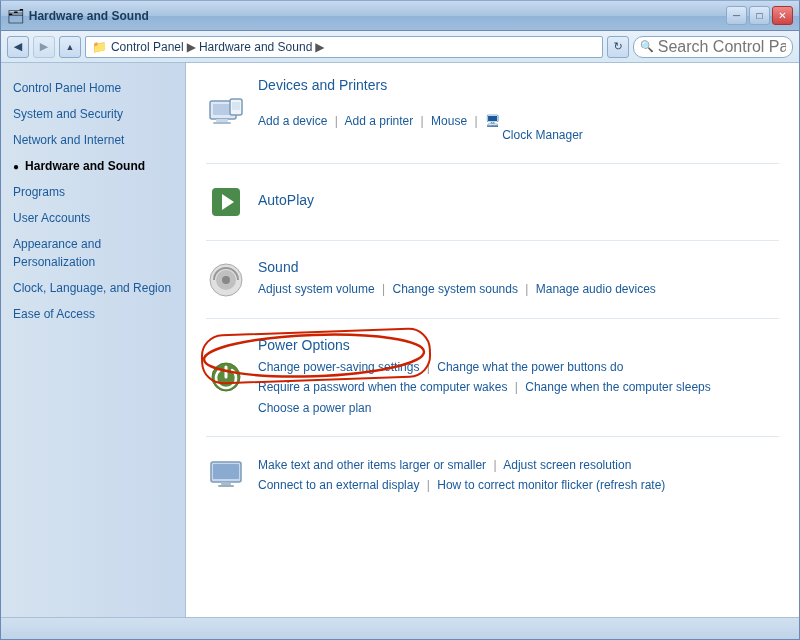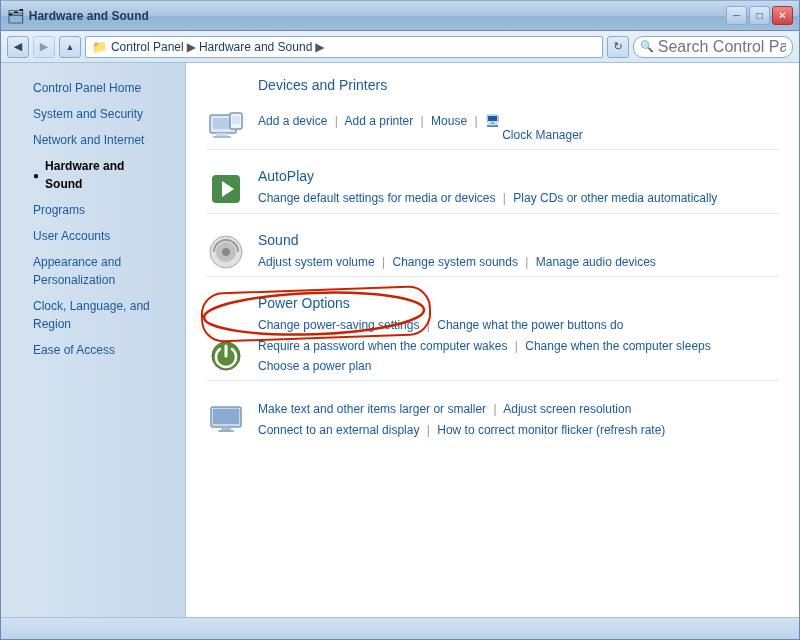--- a/index.html
+++ b/index.html
@@ -136,21 +136,21 @@
 
     
     .sidebar {
       width: 185px;
       background: linear-gradient(to right, #d5e3f0, #c8d8ec);
       border-right: 1px solid #aac0d8;
       padding: 12px 0;
       flex-shrink: 0;
     }
     .sidebar-item {
-      padding: 4px 32px;
+      padding: 4px 12px;
       font-size: 12px;
       color: #1a5a9a;
       cursor: pointer;
       line-height: 1.5;
       display: flex;
       align-items: center;
       gap: 6px;
     }
     .sidebar-item.active {
       font-weight: bold;
@@ -163,23 +163,23 @@
     .content-area {
       flex: 1;
       background: white;
       padding: 14px 20px;
       overflow-y: auto;
     }
 
     
     .section-row {
       display: flex;
-      align-items: flex-end;
+      align-items: center;
       margin-bottom: 18px;
-      padding-bottom: 4px;
+      padding-bottom: 18px;
       border-bottom: 1px solid #e0e8f0;
     }
     .section-row:last-child { border-bottom: none; }
 
     .section-icon {
       width: 40px;
       height: 40px;
       margin-right: 12px;
       flex-shrink: 0;
       display: flex;
@@ -331,25 +331,20 @@
 
       <div class="section-row">
         <div class="section-icon">
           <svg width="36" height="36" viewBox="0 0 36 36">
             <rect x="4" y="4" width="28" height="28" rx="4" fill="#4a8a4a"></rect>
             <polygon points="14,10 26,18 14,26" fill="white"></polygon>
           </svg>
         </div>
         <div class="section-content">
           <div class="section-title">AutoPlay</div>
-          <div class="section-links">
-            <span class="link-item">Change default settings for media or devices</span>
-            <span class="link-sep">|</span>
-            <span class="link-item">Play CDs or other media automatically</span>
-          </div>
         </div>
       </div>
 
       <div class="section-row">
         <div class="section-icon">
           <svg width="36" height="36" viewBox="0 0 36 36">
             <circle cx="18" cy="18" r="16" fill="#e0e0e0" stroke="#aaa" stroke-width="1"></circle>
             <circle cx="18" cy="18" r="10" fill="#c0c0c0"></circle>
             <circle cx="18" cy="18" r="4" fill="#888"></circle>
             <path d="M18 6 A12 12 0 0 1 30 18" fill="none" stroke="#999" stroke-width="2"></path>

